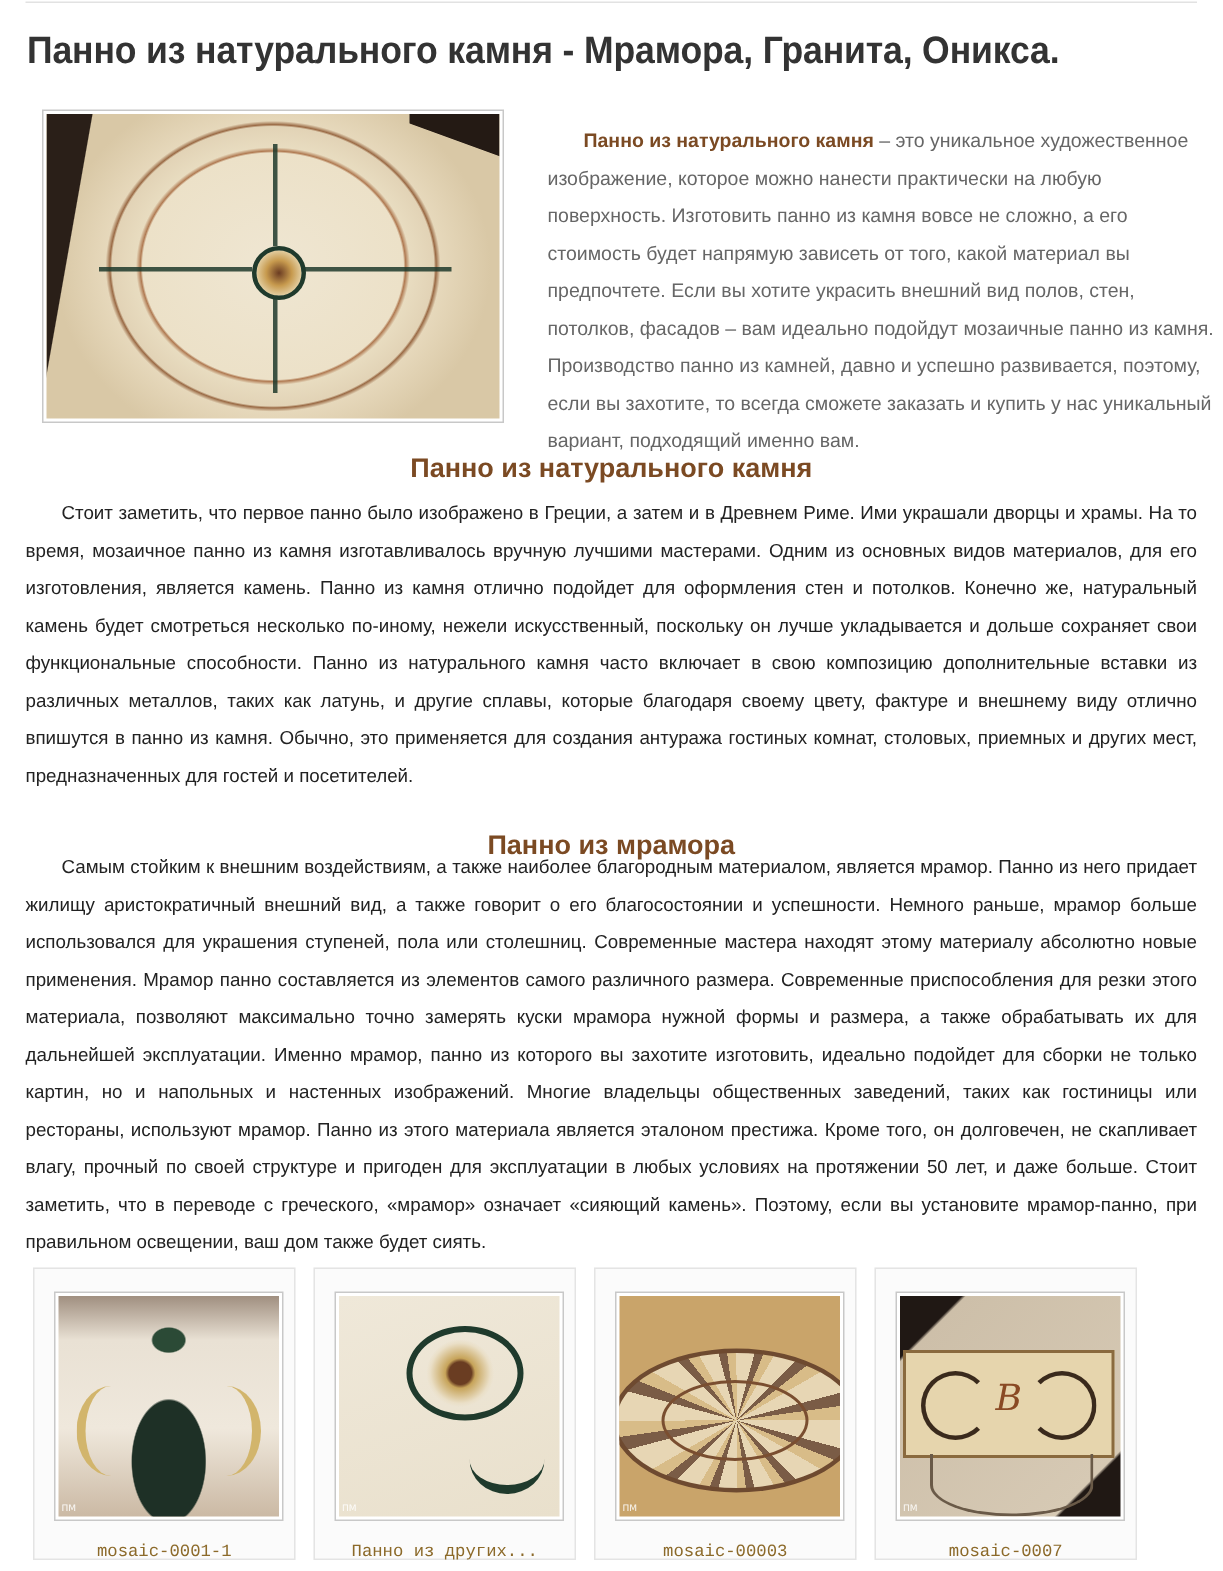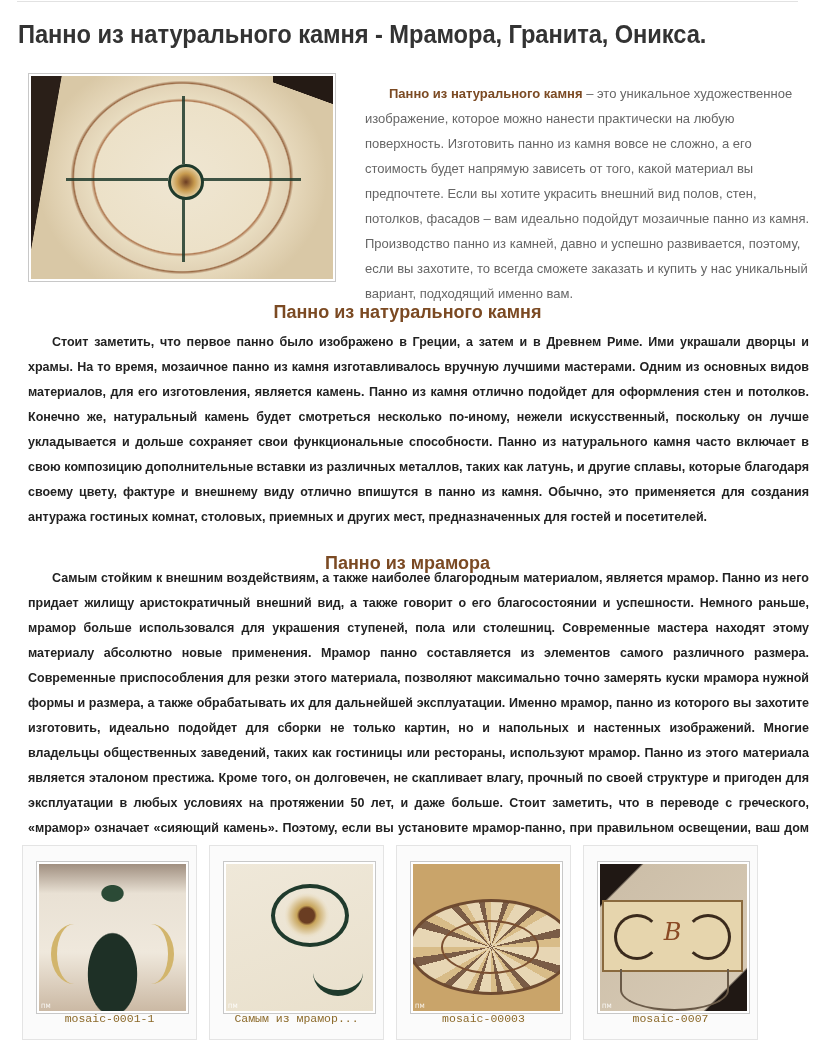--- a/index.html
+++ b/index.html
@@ -9,26 +9,26 @@
   .intro-img { position: absolute; left: 28px; top: 73px; width: 302px; height: 203px; border: 1px solid #c8c8c8; padding: 2px; background: #fff; box-sizing: content-box; }
   .intro-img .pic { width: 100%; height: 100%; position: relative; overflow: hidden;
     background: radial-gradient(ellipse 48% 62% at 50% 50%, #efe6d2 0%, #ece1c8 60%, #b07a52 61%, #e8dcc0 63%, #e2d3b6 74%, #9a6a45 75%, #e6d8bb 77%, #d9c8a6 100%); }
   .intro-img .pic .c1 { position:absolute; left: 0; top: 0; width: 40px; height: 100%; background: linear-gradient(100deg, #2a1f18 0%, #2a1f18 40%, transparent 41%); }
   .intro-img .pic .c2 { position:absolute; right: 0; top: 0; width: 60px; height: 40px; background: linear-gradient(200deg, #241a14 0%, #241a14 45%, transparent 46%); }
   .intro-img .pic .hub { position:absolute; left: 137px; top: 88px; width: 30px; height: 30px; border-radius: 50%; border: 3px solid #1f3a2c; background: radial-gradient(circle, #6b3c22 0%, #c79a4e 40%, #eadcb8 80%); }
   .intro-img .pic .arm { position:absolute; background:#1f3a2c; opacity:0.85; }
   .intro-text { position: absolute; left: 349px; top: 65px; width: 451px; font-size: 13px; line-height: 25px; color: #666666; text-indent: 24px; margin: 16px; }
   .intro-text .lead { color: #7b4a23; font-weight: bold; }
   .section-heading { position: absolute; left: 0; width: 815px; text-align: center; margin: 0; font-weight: bold; font-size: 18px; color: #7b4a23; }
-  .body-text { position: absolute; left: 28px; width: 781px; margin: 0; font-size: 12.5px; line-height: 25px; color: #222222; text-align: justify; text-indent: 24px; transform-origin: left top; font-weight: bold; }
+  .body-text { position: absolute; left: 17px; width: 781px; margin: 0; font-size: 12.5px; line-height: 25px; color: #222222; text-align: justify; text-indent: 24px; transform-origin: left top; }
   .gallery { position: absolute; left: 22px; top: 845px; height: 200px; width: 780px; }
   .g-item { position: absolute; top: 0; width: 175px; height: 195px; border: 1px solid #e4e4e4; background: #fbfbfb; box-sizing: border-box; }
   .g-thumb { position: absolute; left: 13px; top: 15px; width: 147px; height: 147px; border: 1px solid #c8c8c8; padding: 2px; background: #fff; }
   .g-thumb .pic { width: 100%; height: 100%; position: relative; overflow: hidden; }
-  .g-caption { position: absolute; left: 0; width: 100%; top: 166px; text-align: center; font-family: "Liberation Mono", monospace; font-size: 11.5px; color: #8c6a2a; white-space: nowrap; }
+  .g-caption { position: absolute; left: 0; width: 100%; top: 182px; text-align: center; font-family: "Liberation Mono", monospace; font-size: 11.5px; color: #8c6a2a; white-space: nowrap; }
   .wm { position:absolute; left: 2px; bottom: 2px; font-size: 6px; color: #fff; font-family: "DejaVu Sans", sans-serif; opacity: 0.9; }
   .p1 { background: radial-gradient(ellipse 40% 30% at 50% 20%, #2b4a36 0 18%, transparent 20%),
         radial-gradient(ellipse 30% 50% at 50% 75%, #1e3026 0 55%, transparent 57%),
         linear-gradient(180deg, #a08f80 0%, #e9e1d4 20%, #efe8dc 60%, #cbb9a4 100%); }
   .p1 .sw1 { position:absolute; left: 12px; top: 60px; width: 40px; height: 60px; border-left: 6px solid #d2b56c; border-radius: 50% 0 0 50%; }
   .p1 .sw2 { position:absolute; right: 12px; top: 60px; width: 40px; height: 60px; border-right: 6px solid #d2b56c; border-radius: 0 50% 50% 0; }
   .p2 { background: radial-gradient(circle at 55% 35%, #6a3d22 0 6%, #c7a45a 8%, #eadfc7 16%, transparent 18%),
         linear-gradient(160deg, #efe8d9 0%, #e9e0cc 100%); }
   .p2 .ring { position:absolute; left: 45px; top: 20px; width: 70px; height: 55px; border: 4px solid #1f3a2c; border-radius: 50%; }
   .p2 .sw { position:absolute; right: 10px; bottom: 15px; width: 50px; height: 40px; border-bottom: 6px solid #1f3a2c; border-radius: 0 0 50% 50%; }
@@ -81,21 +81,21 @@
   </div>
 
   <div class="g-item" style="left:187px;">
     <div class="g-thumb">
       <div class="pic p2">
         <div class="ring"></div>
         <div class="sw"></div>
         <span class="wm">ПМ</span>
       </div>
     </div>
-    <div class="g-caption">Самым из мрамор...</div>
+    <div class="g-caption">Панно из других...</div>
   </div>
 
   <div class="g-item" style="left:374px;">
     <div class="g-thumb">
       <div class="pic p3">
         <div class="disc">
           <div class="inner"></div>
         </div>
         <span class="wm">ПМ</span>
       </div>

